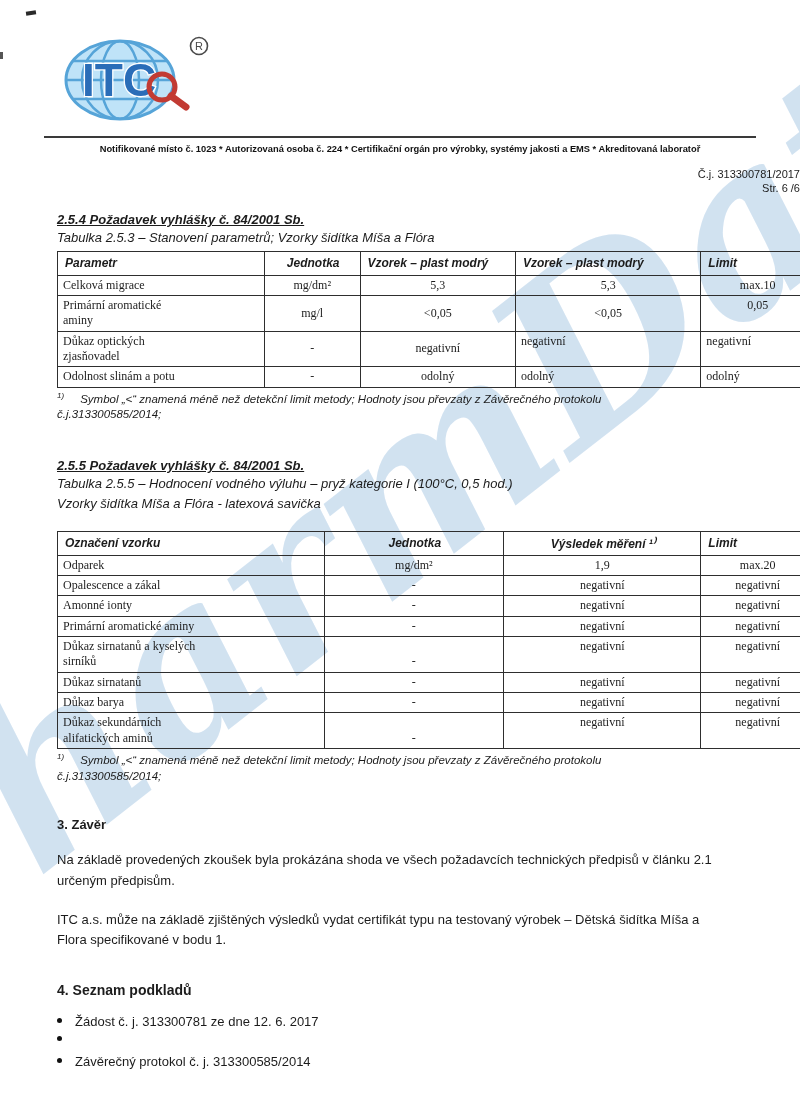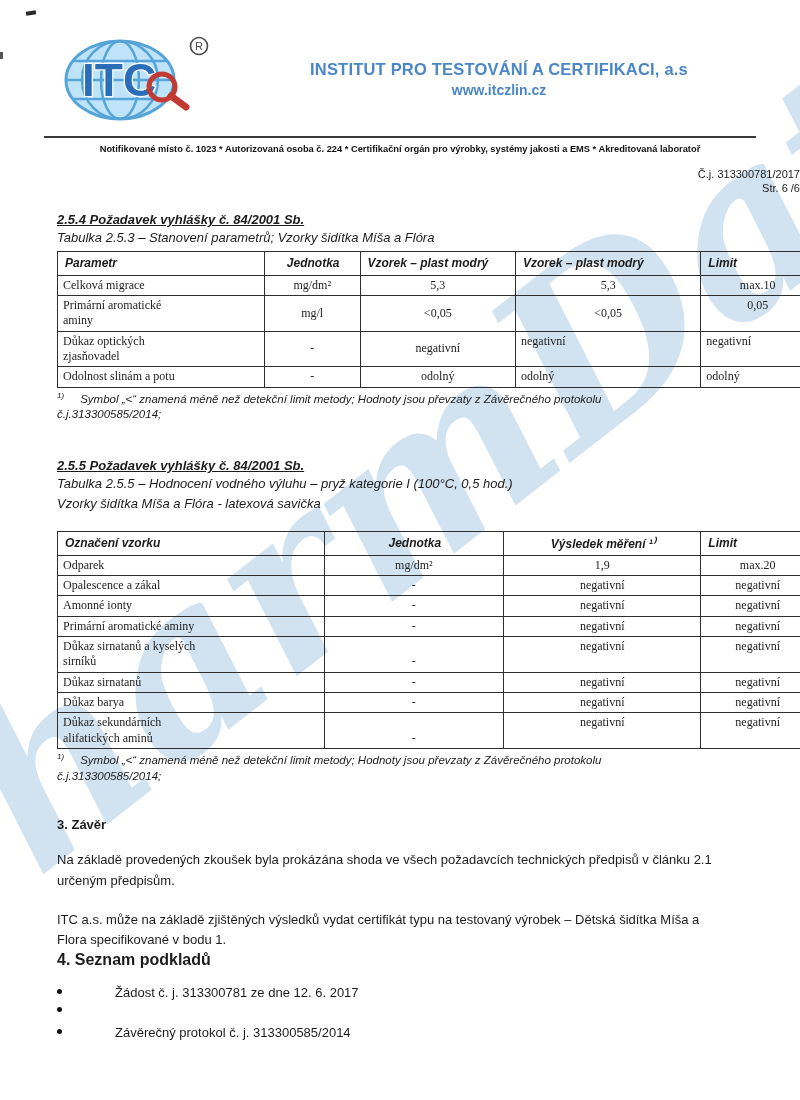--- a/index.html
+++ b/index.html
@@ -48,23 +48,23 @@
   td.left { text-align:left; vertical-align:top; padding-top:2px; }
   td.serif { font-family:"Liberation Serif", serif; }
   td.va-top { vertical-align:top; }
   td.va-bot { vertical-align:bottom; }
   .footnote { font-size:11.5px; font-style:italic; margin-top:3px; line-height:1.35; }
   .footnote sup { font-size:8px; }
   .footnote .fn-text { margin-left:16px; }
   .gap-22 { height:19px; }
   .concl-head { font-size:13px; font-weight:bold; margin-top:33px; }
   .para { font-size:13px; line-height:1.6; margin-top:18px; max-width:672px; }
-  .doc-head { font-size:16px; font-weight:bold; }
+  .doc-head { font-size:14px; font-weight:bold; margin-top:31px; }
   .doc-list { margin-top:16px; }
-  .doc-item { font-size:13px; margin-bottom:10px; display:flex; align-items:baseline;gap:40px; }
+  .doc-item { font-size:13px; margin-bottom:10px; display:flex; align-items:baseline; }
   .bullet { flex:0 0 auto; width:5px; height:5px; border-radius:50%; background:#111; margin-right:13px; position:relative; top:-3px; }
 </style>
 </head>
 <body>
 
 <div class="page">
 
   <div class="watermark">PharmData</div>
   <div class="artifact-dash"></div>
   <div class="artifact-tick"></div>
@@ -91,24 +91,20 @@
           <g>
             <circle cx="104" cy="53" r="13" fill="none" stroke="#c23b33" stroke-width="5"></circle>
             <line x1="113" y1="62" x2="128" y2="73" stroke="#c23b33" stroke-width="7" stroke-linecap="round"></line>
           </g>
           <g>
             <circle cx="141" cy="12" r="8.5" fill="none" stroke="#4a4a4a" stroke-width="1.6"></circle>
             <text x="141" y="16" text-anchor="middle" font-family="Liberation Sans, sans-serif" font-size="11" fill="#4a4a4a">R</text>
           </g>
         </svg>
       </div>
-      <div class="head-center">
-        <div class="org-title">INSTITUT PRO TESTOVÁNÍ A CERTIFIKACI, a.s</div>
-        <div class="org-site">www.itczlin.cz</div>
-      </div>
     </div>
 
     <div class="divider"></div>
     <div class="accred">Notifikované místo č. 1023  * Autorizovaná  osoba č. 224  *  Certifikační orgán pro výrobky, systémy jakosti a EMS  *  Akreditovaná  laboratoř</div>
 
     <div class="refblock">
       <div>Č.j. 313300781/2017</div>
       <div>Str. 6 /6</div>
     </div>
 

